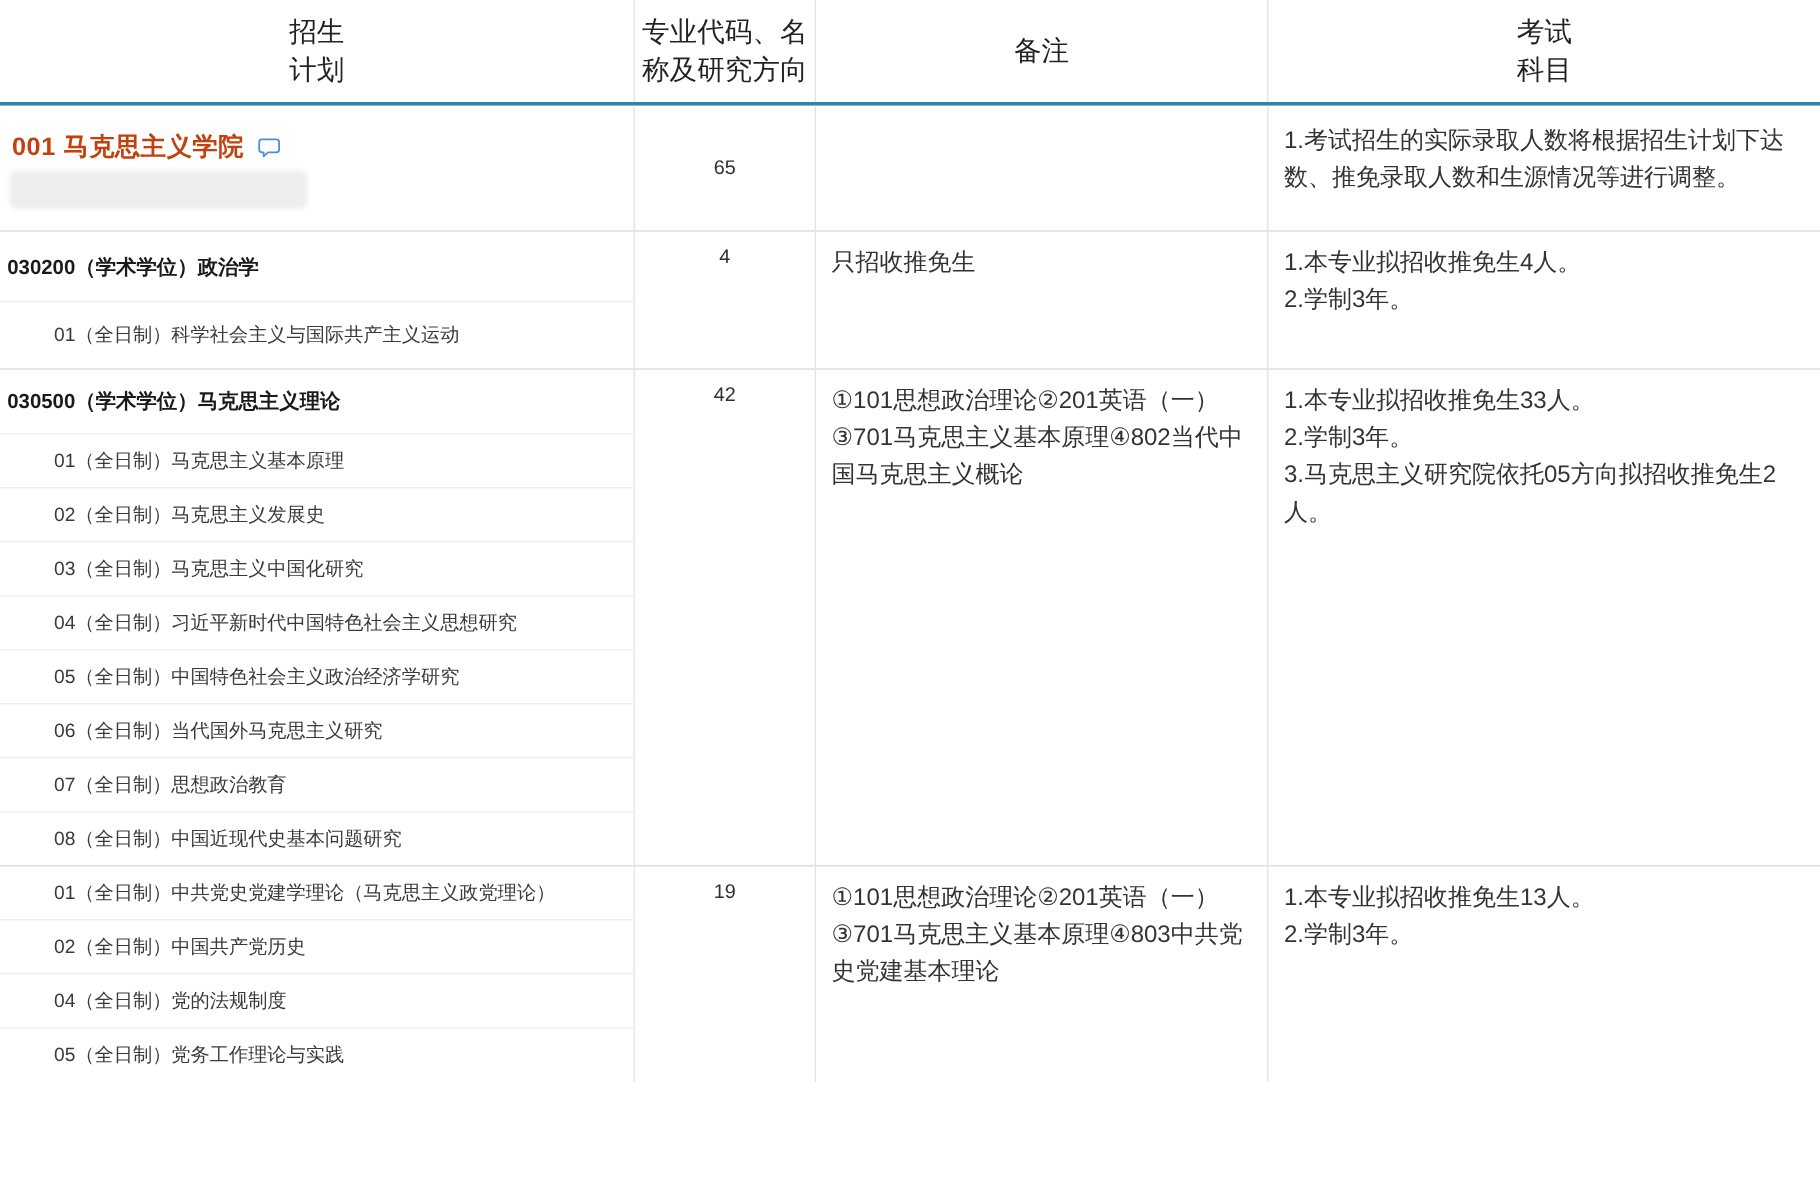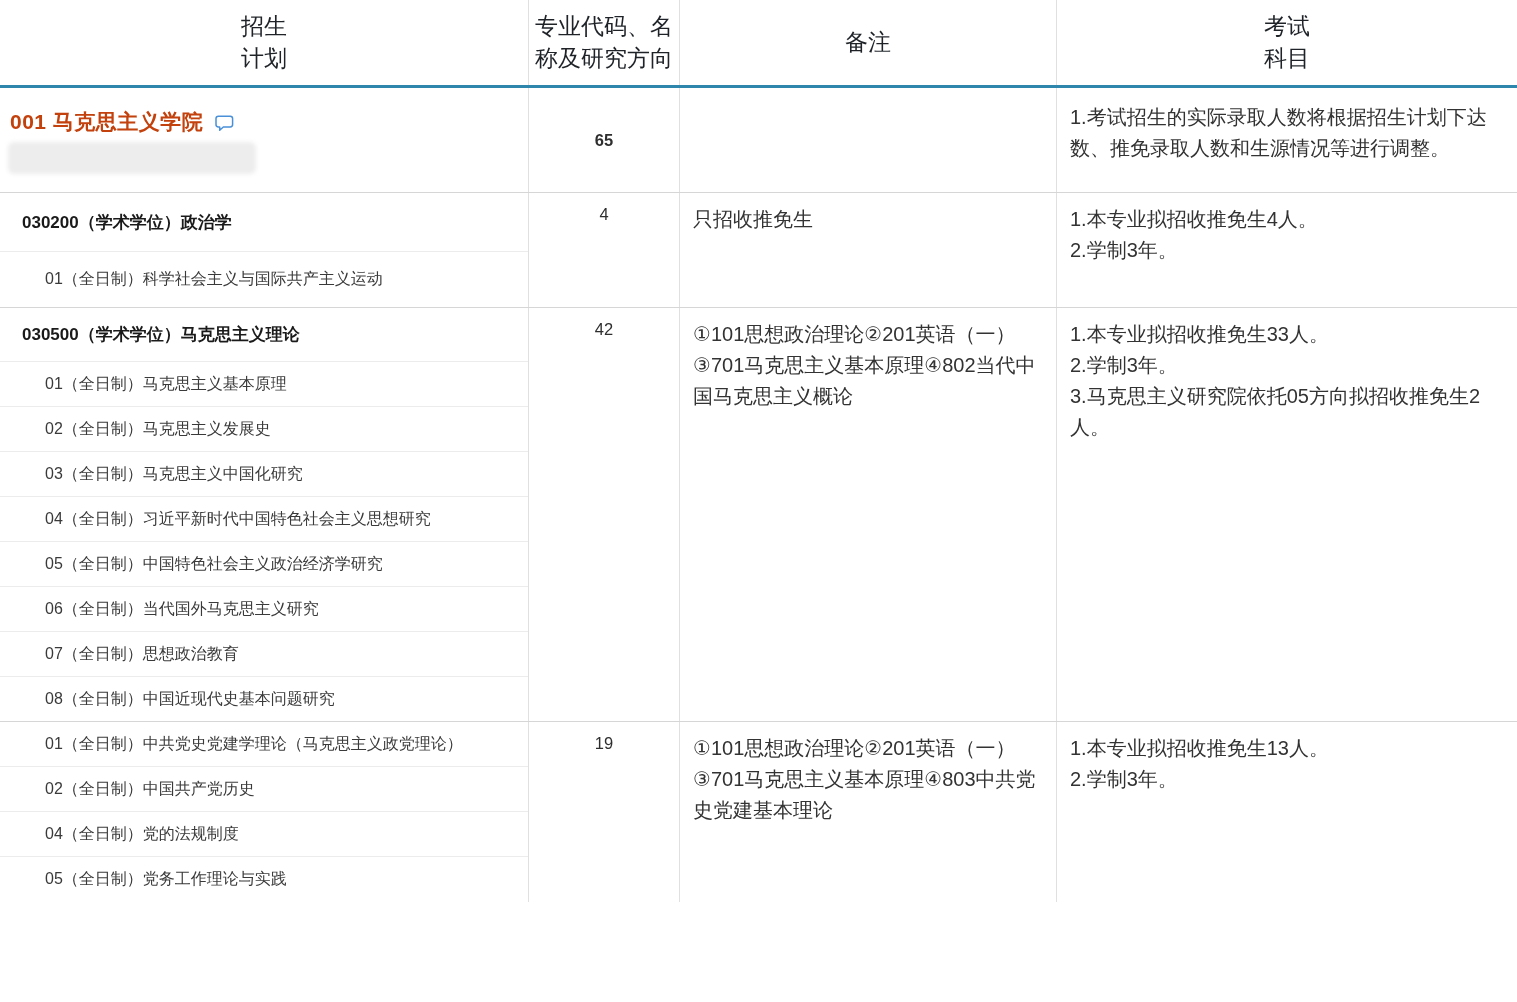--- a/index.html
+++ b/index.html
@@ -40,30 +40,30 @@
     position:absolute;left:8px;top:54px;width:248px;height:32px;
     background:#ededed;border-radius:6px;filter:blur(2px);
   }
 
   
   .section{border-bottom:1px solid var(--sec-line);}
   .section:last-child{border-bottom:none;}
   .col1{display:flex;flex-direction:column;}
   .sub{display:flex;align-items:center;border-bottom:1px solid var(--sub-line);}
   .col1 .sub:last-child{border-bottom:none;}
-  .sec-title{padding-left:22px;font-size:17px;font-weight:bold;color:#1a1a1a;}
+  .sec-title{padding-left:6px;font-size:17px;font-weight:bold;color:#1a1a1a;}
   .direction{padding-left:45px;font-size:16px;color:#3a3a3a;}
 
   .h59{height:59px;} .h55{height:55px;}
   .h54{height:54px;} .h45{height:45px;} .h44{height:44px;}
   .h60{height:60px;}
 
   
   .plan-cell{font-size:16.5px;color:#2e2e2e;text-align:center;padding-top:12px;}
-  .plan-center{display:flex;align-items:center;justify-content:center;padding-top:0;font-weight:bold;}
+  .plan-center{display:flex;align-items:center;justify-content:center;padding-top:0;}
   .text-cell{
     padding:11px 14px 0 13px;font-size:20px;line-height:1.55;color:#333;
   }
   .remarks-college{padding-top:14px;}
   .pre{white-space:pre-line;}
 </style>
 </head>
 <body>
 
 <div class="grid-row header-row">

